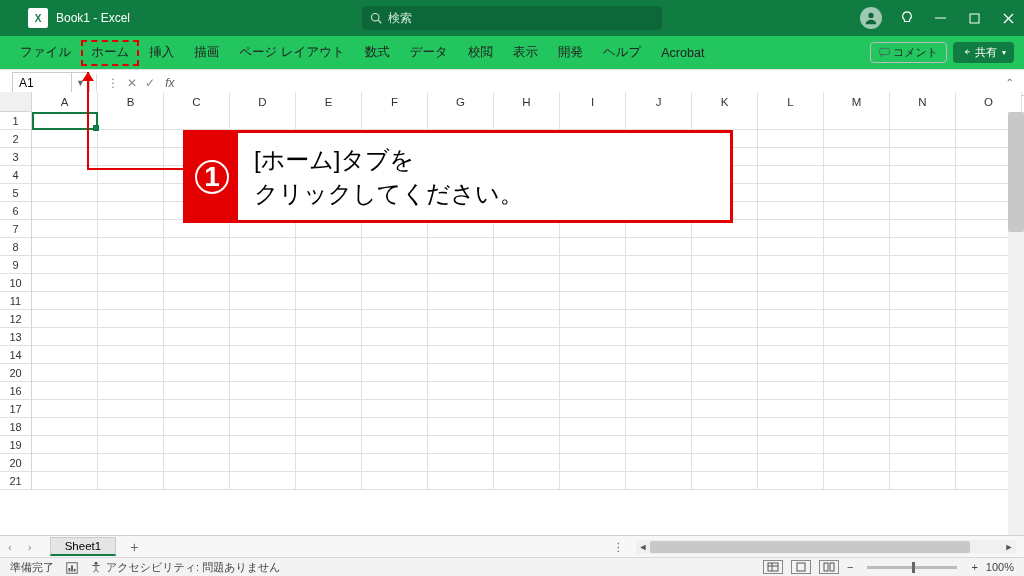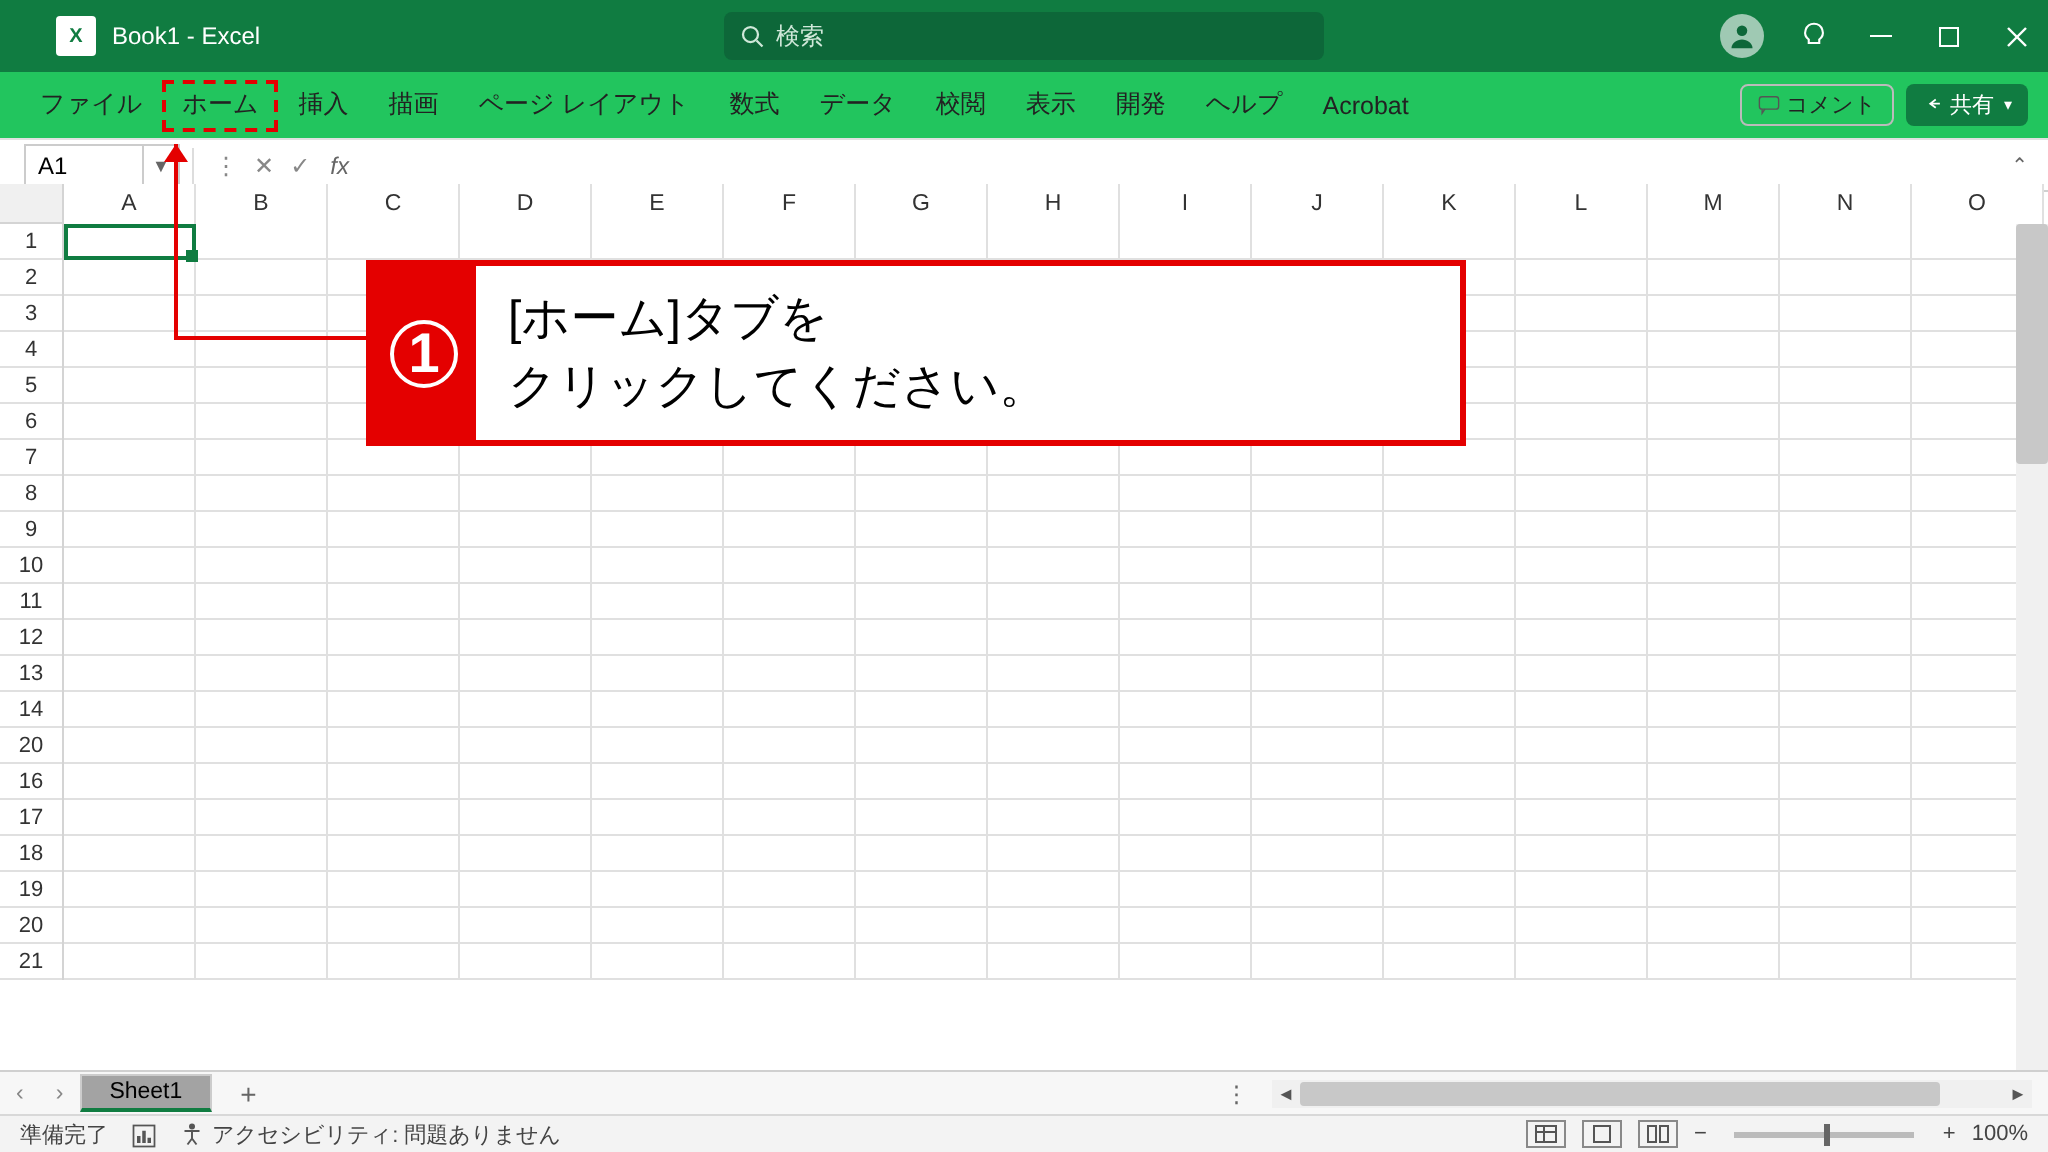--- a/index.html
+++ b/index.html
@@ -33,21 +33,21 @@
 .rh{height:18px;border-bottom:1px solid #e0e0e0;display:flex;align-items:center;justify-content:center;font-size:11px;color:#333;background:#fff}
 .cells{position:absolute;left:32px;top:20px;right:0;bottom:0}
 .row{display:flex;height:18px}
 .cell{width:66px;height:18px;border-right:1px solid #e0e0e0;border-bottom:1px solid #e0e0e0}
 .active-cell{position:absolute;left:0;top:0;width:66px;height:18px;border:2px solid #107c41;pointer-events:none}
 .active-cell::after{content:"";position:absolute;right:-3px;bottom:-3px;width:6px;height:6px;background:#107c41}
 .vscroll{position:absolute;right:0;top:20px;bottom:0;width:16px;background:#f0f0f0}
 .vthumb{position:absolute;top:0;width:16px;height:120px;background:#c8c8c8;border-radius:2px}
 .sheet-tabs{position:absolute;bottom:19px;left:0;right:0;height:22px;border-top:1px solid #d0d0d0;display:flex;align-items:center;font-size:11.5px;background:#f7f7f7}
 .st-nav{padding:0 8px;color:#888}
-.st-tab{background:#a3a3a3;border:1px solid #ccc;border-bottom:2px solid #107c41;padding:2px 14px;margin-left:0}
+.st-tab{background:#e5e5e5;border:1px solid #ccc;border-bottom:2px solid #107c41;padding:2px 14px;margin-left:10px}
 .st-add{padding:0 14px;color:#666;font-size:14px}
 .st-dots{margin-left:auto;margin-right:12px;color:#666}
 .hscroll{flex:0 0 380px;height:14px;background:#f0f0f0;margin-right:8px;position:relative;display:flex;align-items:center}
 .hs-arrow{width:14px;text-align:center;font-size:9px;color:#555}
 .hthumb{position:absolute;left:14px;width:320px;height:12px;background:#c8c8c8;border-radius:2px}
 .status{position:absolute;bottom:0;left:0;right:0;height:19px;background:#f3f3f3;border-top:1px solid #d8d8d8;display:flex;align-items:center;font-size:11px;color:#444;padding:0 10px}
 .status-left{display:flex;align-items:flex-end;gap:11px}
 .status-right{margin-left:auto;display:flex;align-items:center;gap:8px}
 .view-btn{width:20px;height:14px;border:1px solid #888;display:flex;align-items:center;justify-content:center;font-size:8px}
 .zoom-slider{width:90px;height:3px;background:#bbb;position:relative;margin:0 6px}

